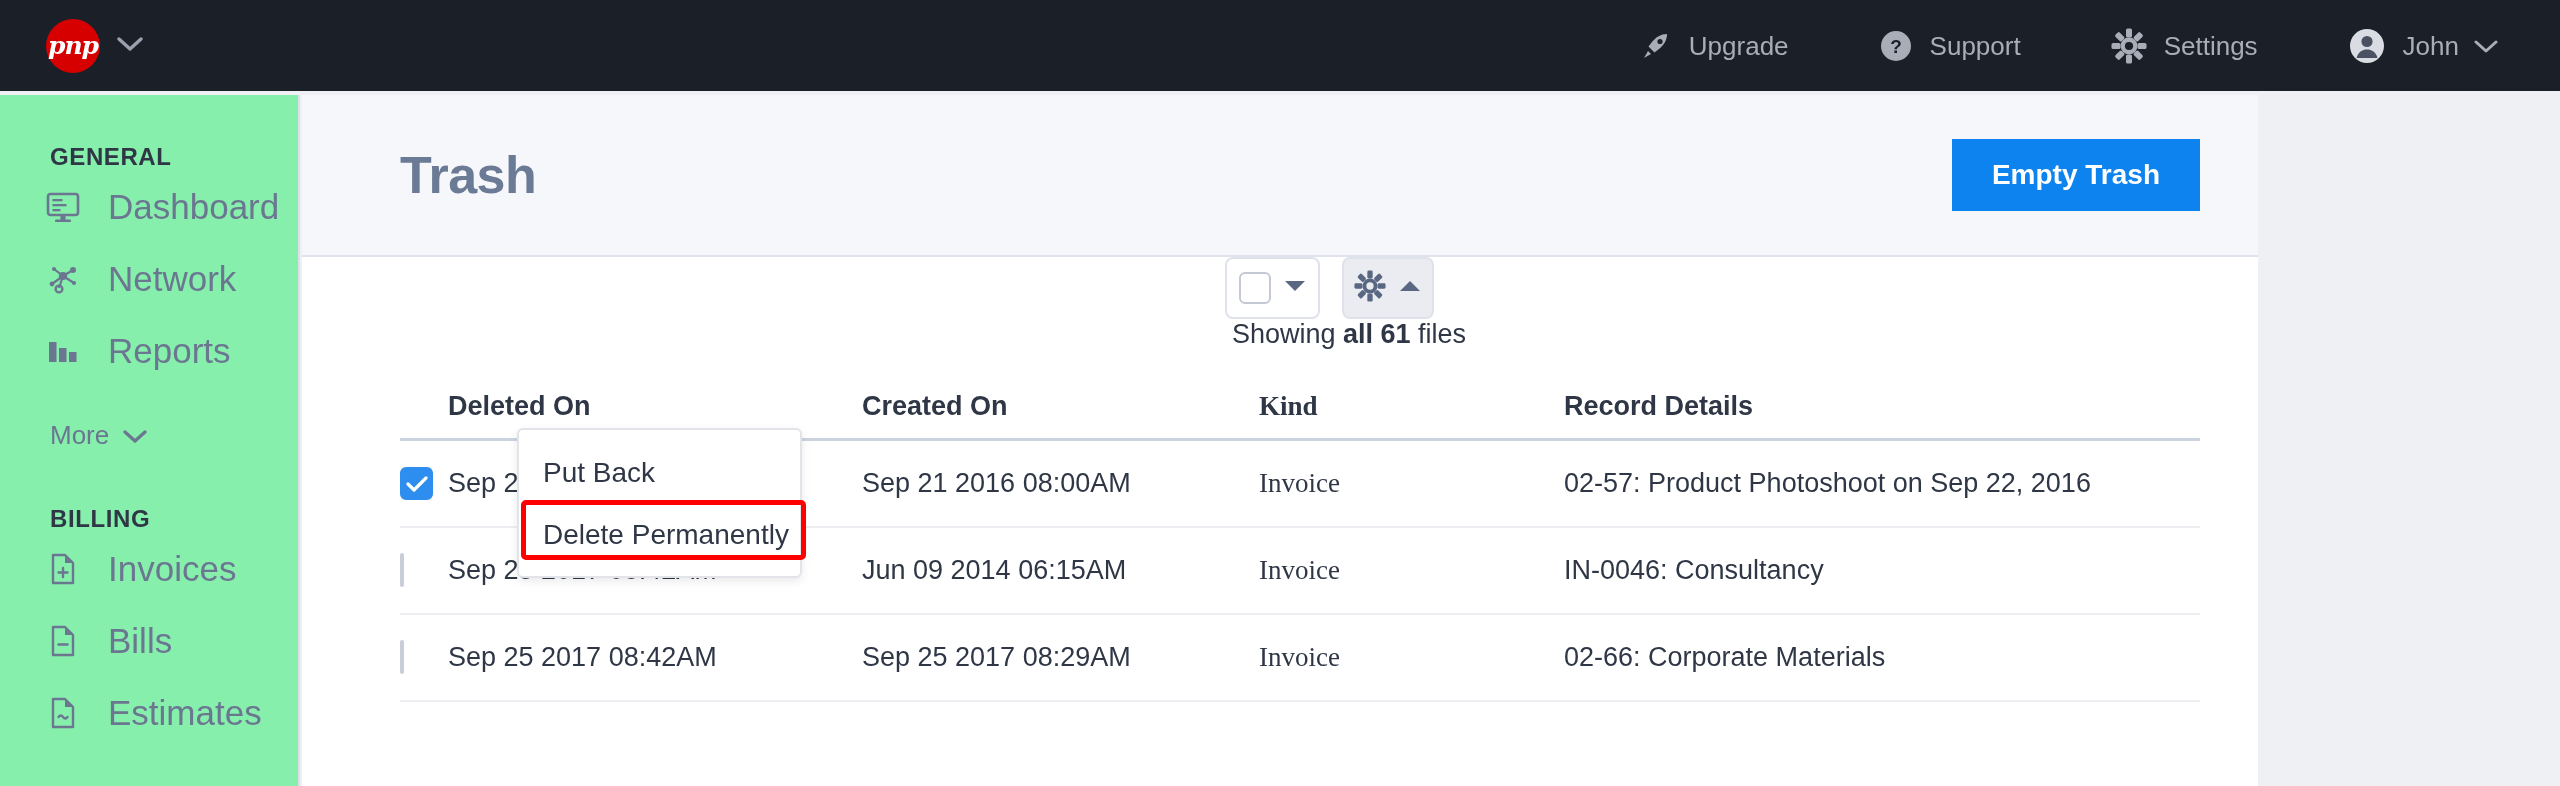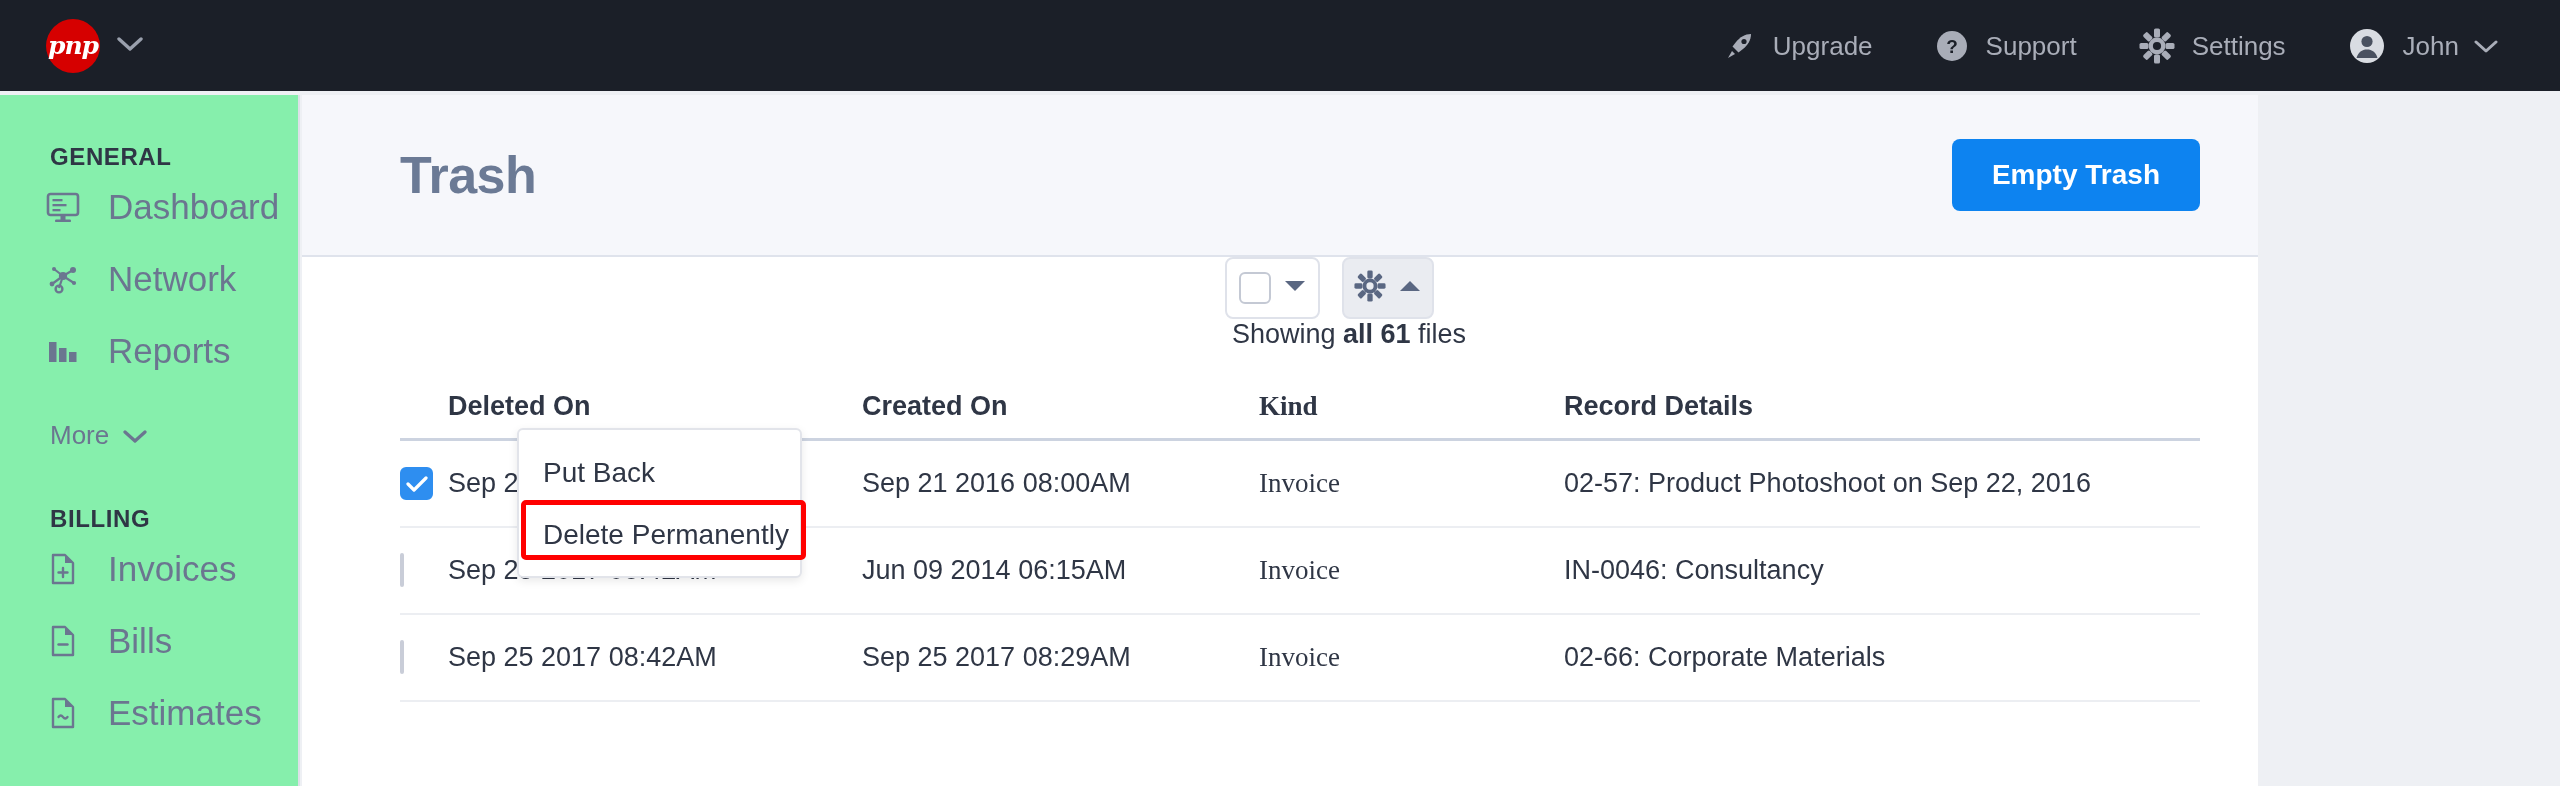--- a/index.html
+++ b/index.html
@@ -21,21 +21,21 @@
   .logo-circle {
     width: 54px; height: 54px; border-radius: 50%;
     background: #d60000;
     display: flex; align-items: center; justify-content: center;
     font-family: "DejaVu Serif", serif;
     font-style: italic; font-weight: bold;
     font-size: 25px; color: #fff;
     letter-spacing: -1px;
   }
   .brand-caret { margin-left: 17px; }
-  .topnav { margin-left: auto; display: flex; align-items: center; margin-right: 62px; }
+  .topnav { margin-left: auto; display: flex; align-items: center; margin-right: 62px; gap: 28px; }
   .topnav-item {
     display: flex; align-items: center;
     color: #a9adb8; font-size: 26px;
     margin-left: 62px; cursor: pointer;
   }
   .topnav-item .tn-icon { margin-right: 17px; display: flex; align-items: center; }
   .topnav-item .tn-label { line-height: 1; }
   .user-caret { margin-left: 15px; }
 
   
@@ -82,21 +82,21 @@
     padding: 0 58px 0 98px;
   }
   .page-title {
     font-size: 52px; font-weight: bold; color: #6b7a95;
     letter-spacing: -0.5px;
   }
   .empty-trash-btn {
     margin-left: auto;
     background: #0d83f0; color: #fff;
     font-size: 28px; font-weight: bold;
-    border: none; border-radius: 8px;
+    border: none; border-radius: 0;
     padding: 20px 40px;
     cursor: pointer;
     font-family: "Liberation Sans", sans-serif;
   }
 
   
   .toolbar {
     display: flex; align-items: center;
     padding: 0 0 0 98px;
     height: 118px;

